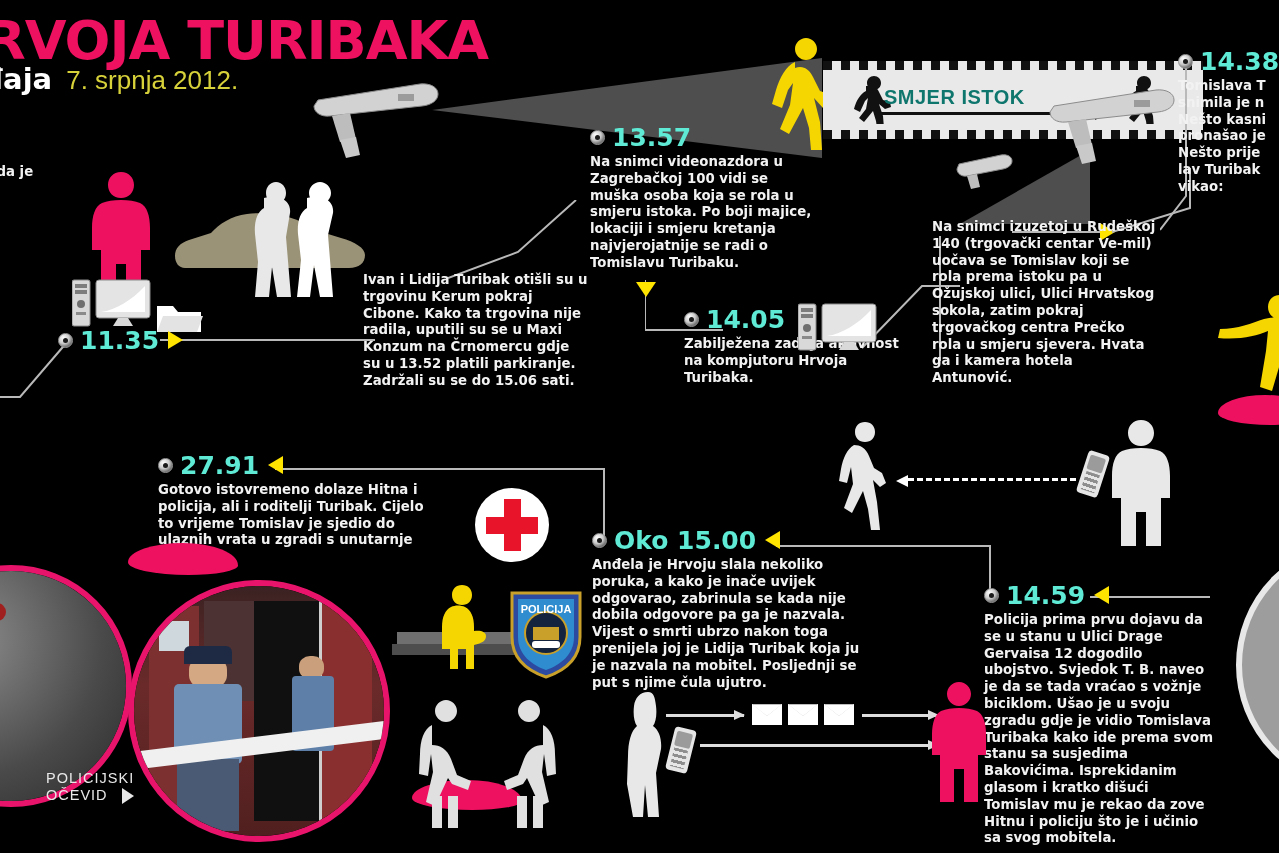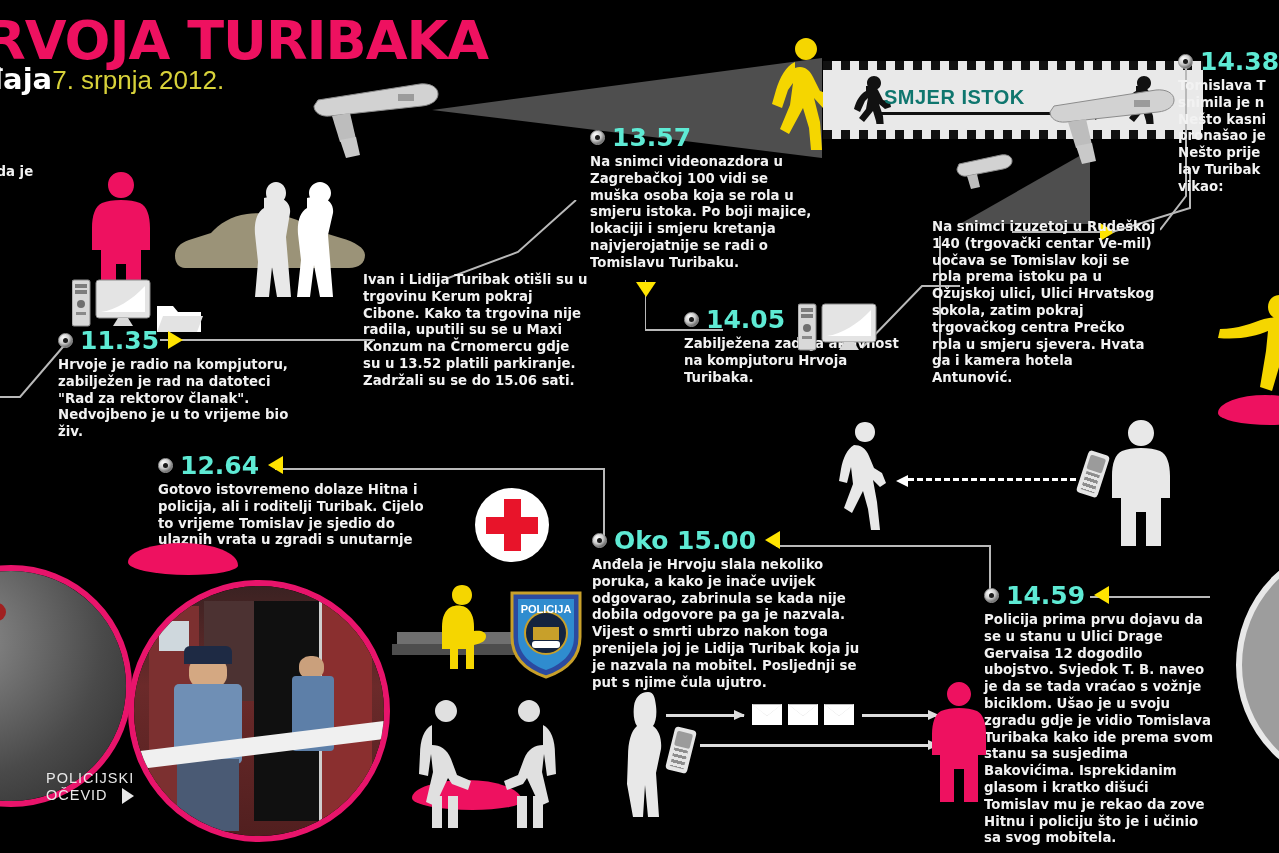--- a/index.html
+++ b/index.html
@@ -8,21 +8,21 @@
   .abs{position:absolute;}
 
   
   #title{
     left:-60px; top:14px; font-size:54px; font-weight:bold; color:#ee1160;
     letter-spacing:-1px; white-space:nowrap; line-height:1;
     font-family:"DejaVu Sans",sans-serif;
   }
   #subtitle-wrap{left:-58px; top:62px; white-space:nowrap;}
   #subtitle{font-size:29px;font-weight:bold;color:#ffffff;font-family:"DejaVu Sans",sans-serif;}
-  #subdate{font-size:26px;color:#d8d23a;font-family:"Liberation Sans",sans-serif;}
+  #subdate{font-size:26px;color:#d8d23a;font-family:"Liberation Sans",sans-serif;margin-left:14px;}
 
   
   .entry{position:absolute;}
   .entry .hdr{display:flex;align-items:center;height:26px;}
   .entry .time{
     color:#5eead4;font-size:25px;font-weight:bold;line-height:1;
     font-family:"DejaVu Sans",sans-serif;white-space:nowrap;
   }
   .entry .body{
     color:#f2f2f2;font-size:13.3px;line-height:16.8px;margin-top:4px;
@@ -197,21 +197,20 @@
   <div class="line hline" style="left:776px;top:545px;width:215px;"></div>
   <div class="line vline" style="left:989px;top:545px;height:52px;"></div>
   <div class="line hline" style="left:1090px;top:596px;width:120px;"></div>
 
   <div class="entry" style="left:58px;top:327px;width:250px;">
     <div class="hdr">
         <span class="dot"></span>
       <span class="time">11.35</span>
       <span class="arrow-r"></span>
       </div>
-    <div class="body">Hrvoje je radio na kompjutoru, zabilježen je rad na datoteci "Rad za rektorov članak". Nedvojbeno je u to vrijeme bio živ.</div>
   </div>
 
   <div class="entry" style="left:363px;top:268px;width:228px;">
     <div class="body">Ivan i Lidija Turibak otišli su u trgovinu Kerum pokraj Cibone. Kako ta trgovina nije radila, uputili su se u Maxi Konzum na Črnomercu gdje su u 13.52 platili parkiranje. Zadržali su se do 15.06 sati.</div>
   </div>
 
   <div class="entry" style="left:590px;top:124px;width:225px;">
     <div class="hdr">
         <span class="dot"></span>
       <span class="time">13.57</span>
@@ -253,21 +252,21 @@
 Nešto kasni
 pronašao je
 Nešto prije
 lav Turibak
 vikao:</div>
   </div>
 
   <div class="entry" style="left:158px;top:452px;width:268px;">
     <div class="hdr">
         <span class="dot"></span>
-      <span class="time">12.64</span>
+      <span class="time">27.91</span>
       <span class="arrow-l"></span>
       </div>
     <div class="body">Gotovo istovremeno dolaze Hitna i policija, ali i roditelji Turibak. Cijelo to vrijeme Tomislav je sjedio do ulaznih vrata u zgradi s unutarnje strane.</div>
   </div>
 
   <div class="entry" style="left:592px;top:527px;width:285px;">
     <div class="hdr">
         <span class="dot"></span>
       <span class="time">Oko 15.00</span>
       <span class="arrow-l"></span>

